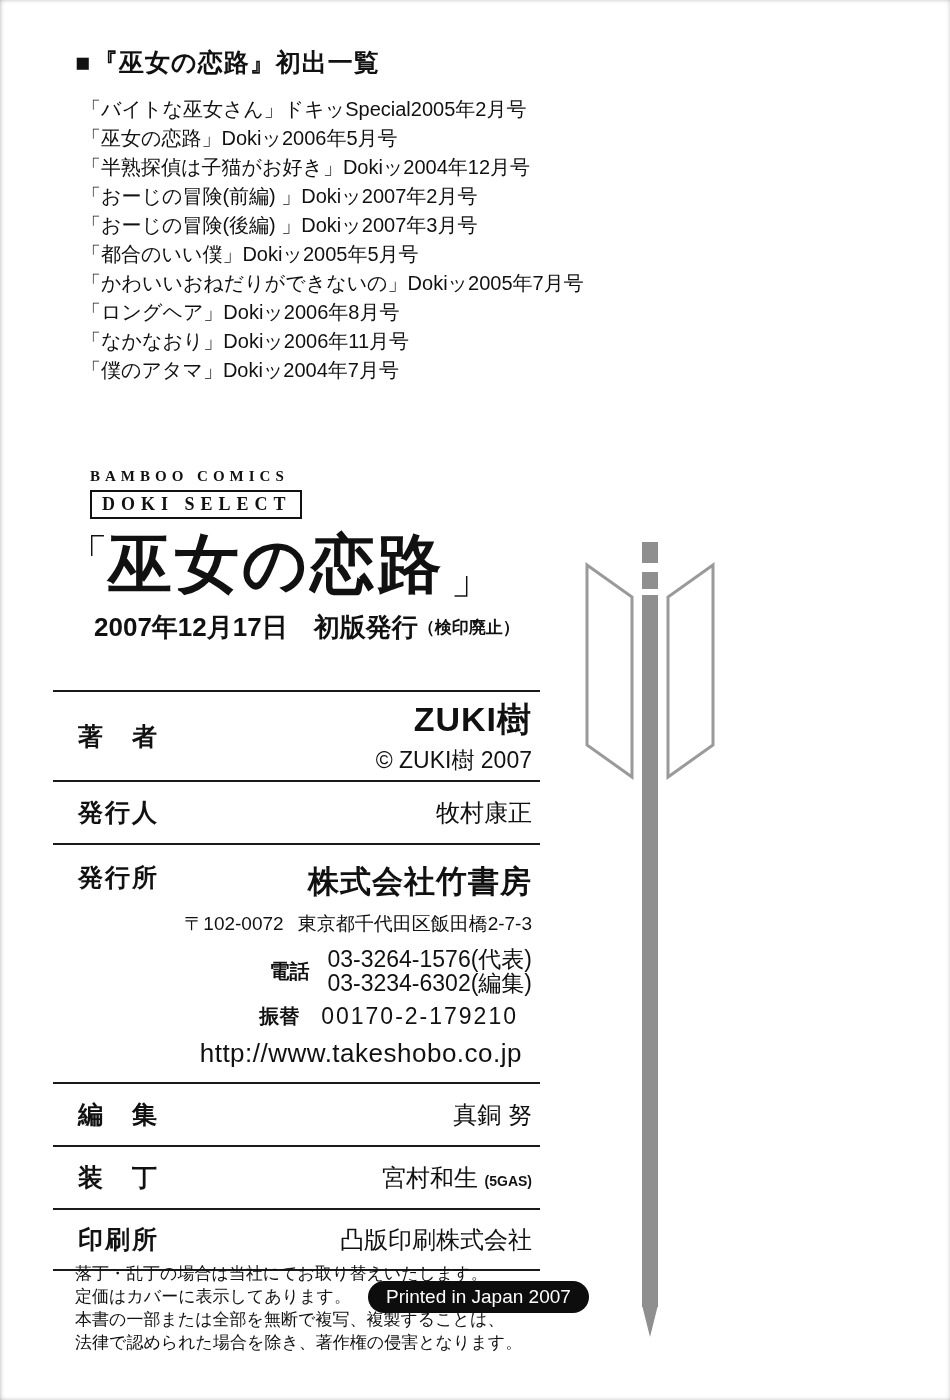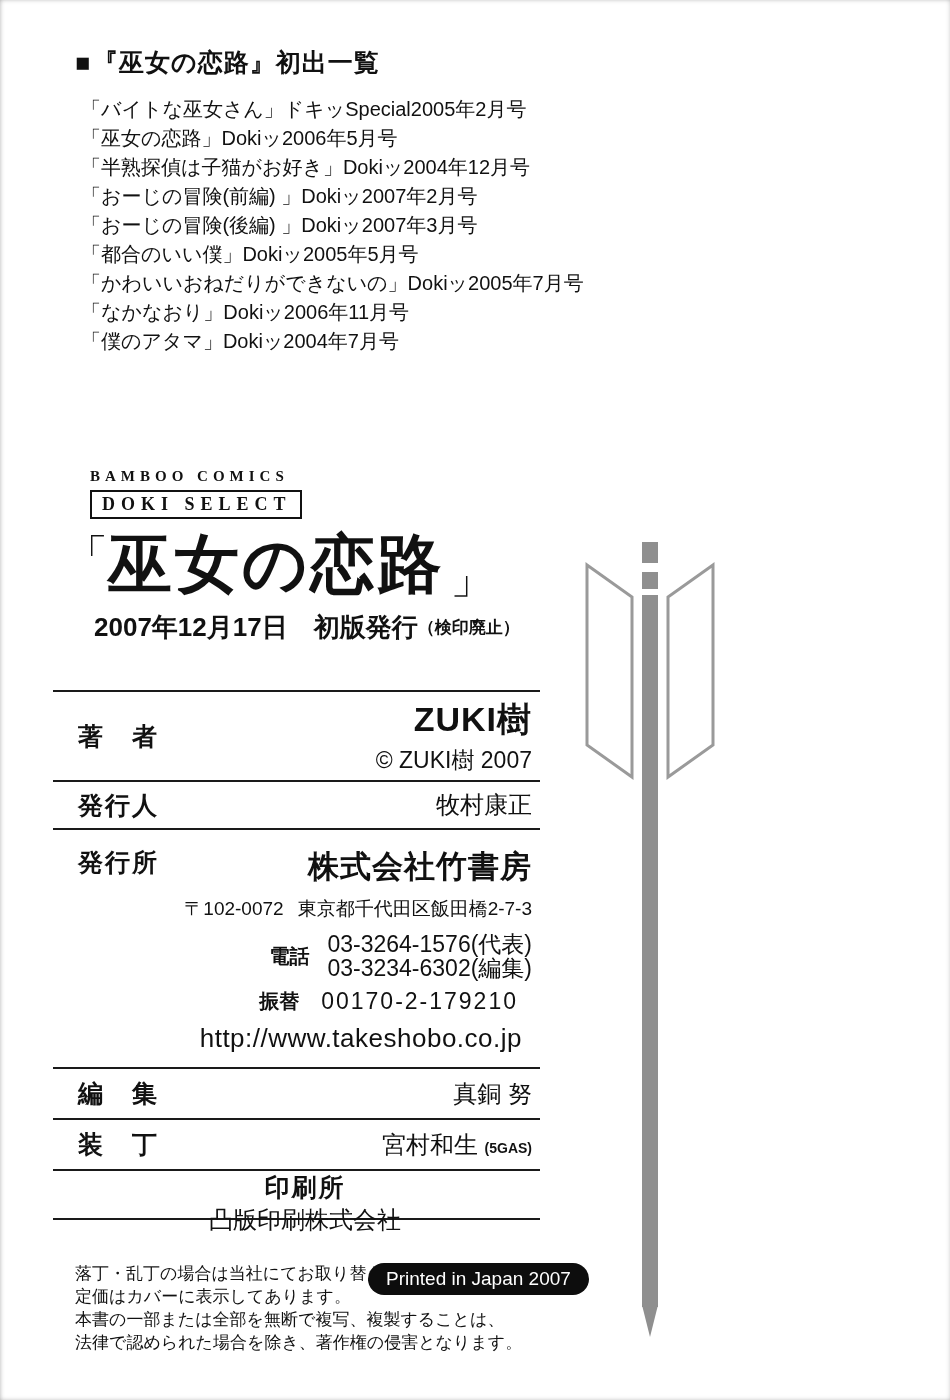--- a/index.html
+++ b/index.html
@@ -42,47 +42,47 @@
   .title-line .bracket.open{margin-top:6px;}
   .title-line .bracket.close{align-self:flex-end;margin-bottom:2px;margin-left:6px;}
   .title-line .title-text{
     font-size:64px;font-weight:900;line-height:1.15;letter-spacing:3px;
   }
   .date-line{margin:8px 0 0 28px;font-size:26px;font-weight:bold;display:flex;align-items:center;white-space:nowrap;}
   .date-line .note{font-size:17px;font-weight:bold;}
   
   .colophon{position:absolute;left:53px;top:690px;width:487px;}
   .c-row{border-top:2px solid #1a1a1a;display:flex;justify-content:space-between;align-items:center;padding:0 8px 0 25px;box-sizing:border-box;}
-  .c-row:last-child{border-bottom:2px solid #1a1a1a;flex-direction:column;}
+  .c-row:last-child{border-bottom:2px solid #1a1a1a;}
   .c-label{font-size:25px;font-weight:bold;letter-spacing:2px;white-space:nowrap;}
   .c-value{font-size:24px;text-align:right;white-space:nowrap;}
   .row-author{height:90px;}
   .row-author .stack{text-align:right;}
   .row-author .big{font-size:34px;font-weight:900;letter-spacing:1px;}
   .row-author .copy{font-size:23px;margin-top:2px;}
-  .row-person{height:48px;}
+  .row-person{height:63px;}
   .row-publisher{height:239px;align-items:flex-start;padding-top:16px;}
   .pub-stack{text-align:right;width:100%;margin-left:20px;}
   .pub-name{font-size:31px;font-weight:900;letter-spacing:1px;}
   .pub-addr{font-size:19px;margin-top:8px;white-space:nowrap;}
   .pub-addr .postal{margin-right:14px;}
   .pub-tel{display:flex;justify-content:flex-end;align-items:center;gap:18px;margin-top:10px;}
   .pub-tel .tl{font-size:20px;font-weight:bold;}
   .pub-tel .nums{font-size:23px;line-height:24px;text-align:right;}
   .pub-furikae{display:flex;justify-content:flex-end;align-items:center;gap:22px;margin-top:8px;padding-right:14px;}
   .pub-furikae .tl{font-size:20px;font-weight:bold;}
   .pub-furikae .num{font-size:23px;letter-spacing:2px;}
   .pub-url{font-size:26px;margin-top:8px;padding-right:10px;letter-spacing:0.5px;}
-  .row-editor,.row-design,.row-printer{height:51px;}
+  .row-editor,.row-design,.row-printer{height:63px;}
   .row-design .c-value .small-note{font-size:14px;font-weight:bold;}
   
   .footer{position:absolute;left:75px;top:1262px;width:520px;}
   .footer .line{font-size:17px;line-height:23px;white-space:nowrap;}
   .badge{
-    position:absolute;left:293px;top:1px;
+    position:absolute;left:293px;top:19px;
     background:#0d0d0d;color:#fff;border-radius:17px;
     font-size:19px;padding:5px 18px;white-space:nowrap;
   }
   
   .arrow-wrap{position:absolute;left:580px;top:535px;width:140px;height:810px;}
 </style>
 </head>
 <body>
 
 <div class="page">
@@ -93,20 +93,21 @@
       <span>『巫女の恋路』初出一覧</span>
     </h1>
     <ul>
       <li>「バイトな巫女さん」ドキッSpecial2005年2月号</li>
       <li>「巫女の恋路」Dokiッ2006年5月号</li>
       <li>「半熟探偵は子猫がお好き」Dokiッ2004年12月号</li>
       <li>「おーじの冒険(前編) 」Dokiッ2007年2月号</li>
       <li>「おーじの冒険(後編) 」Dokiッ2007年3月号</li>
       <li>「都合のいい僕」Dokiッ2005年5月号</li>
       <li>「かわいいおねだりができないの」Dokiッ2005年7月号</li>
+      <li>「ロングヘア」Dokiッ2006年8月号</li>
       <li>「なかなおり」Dokiッ2006年11月号</li>
       <li>「僕のアタマ」Dokiッ2004年7月号</li>
     </ul>
   </section>
 
   <div class="brand">
     <div class="series">BAMBOO COMICS</div>
     <div class="imprint">DOKI SELECT</div>
   </div>
 

